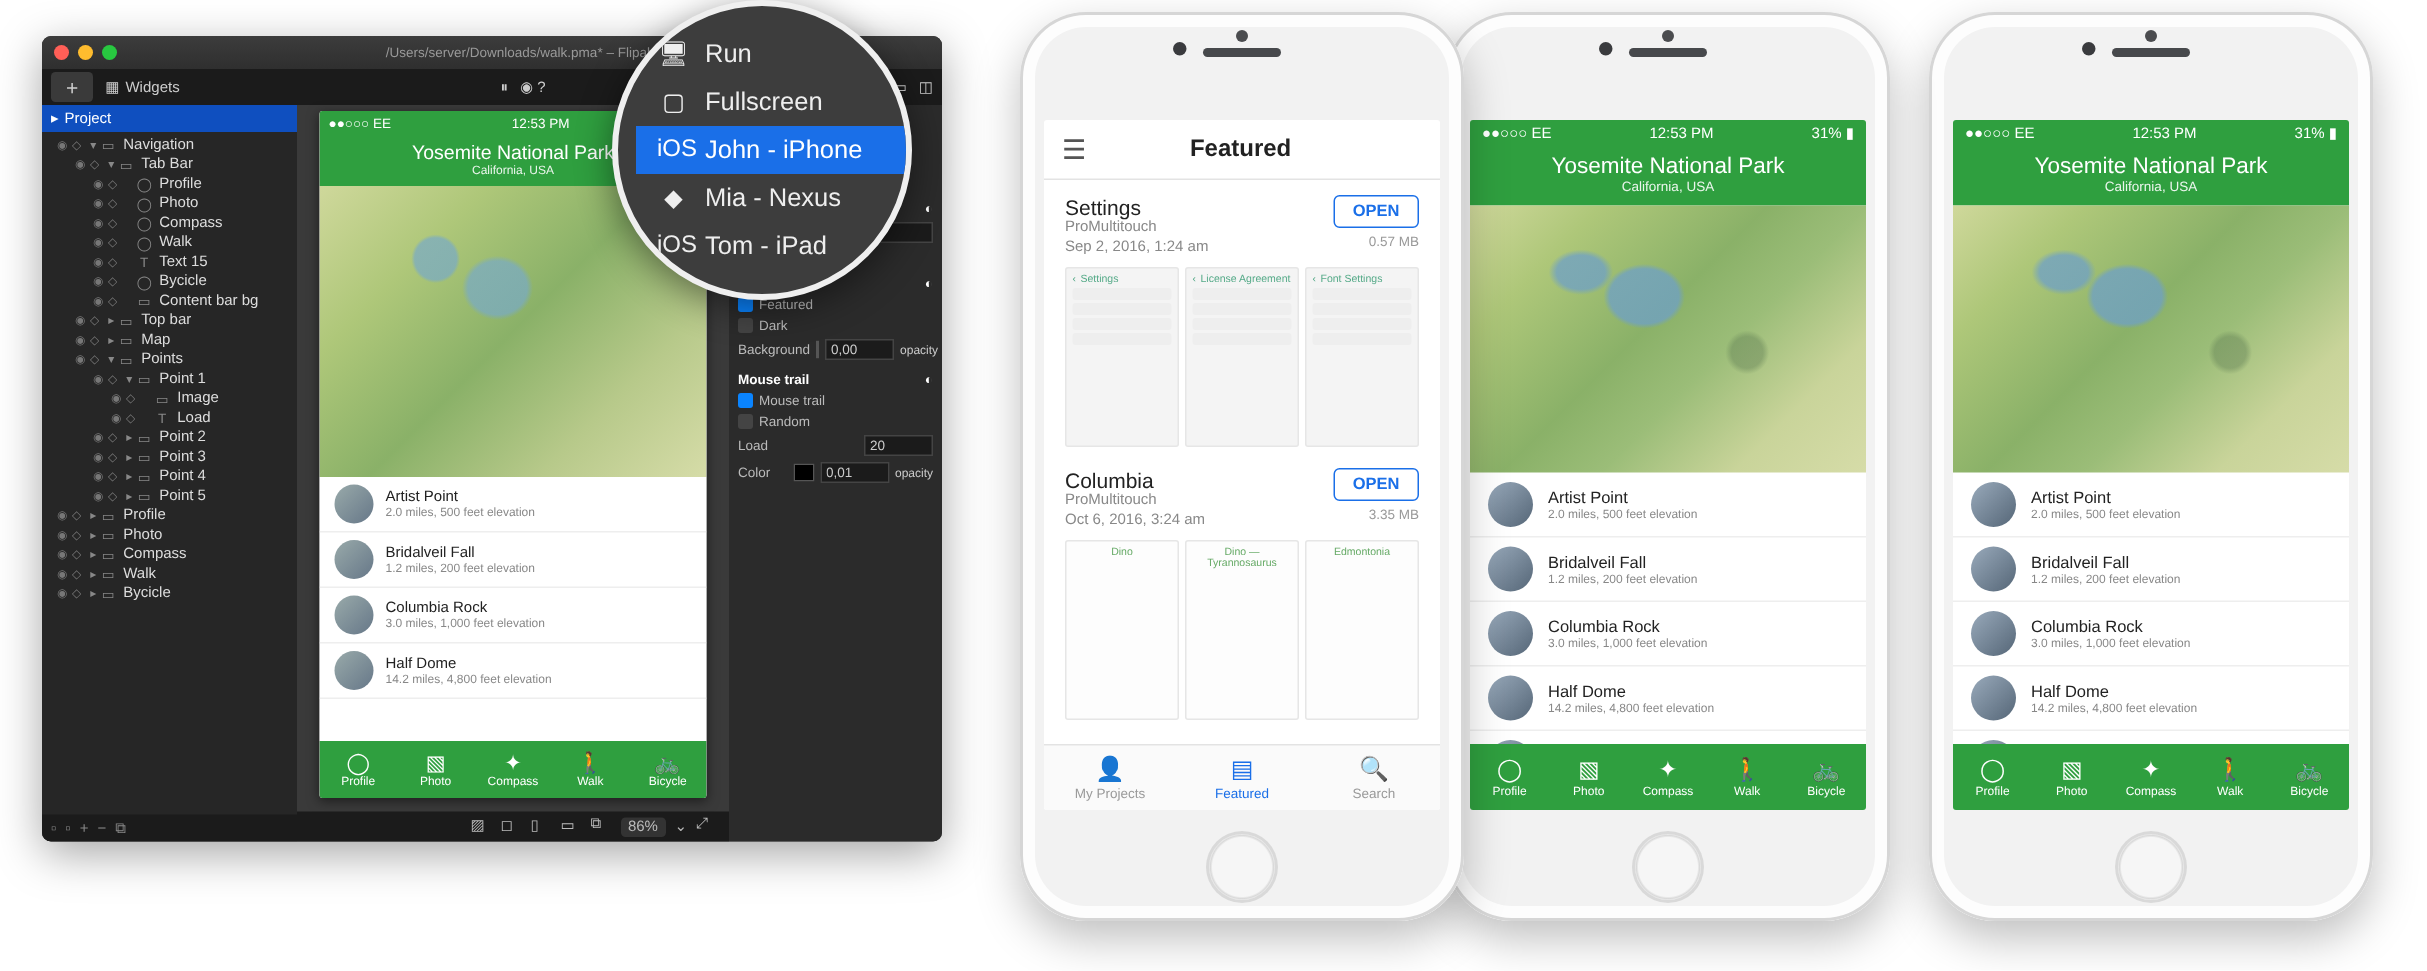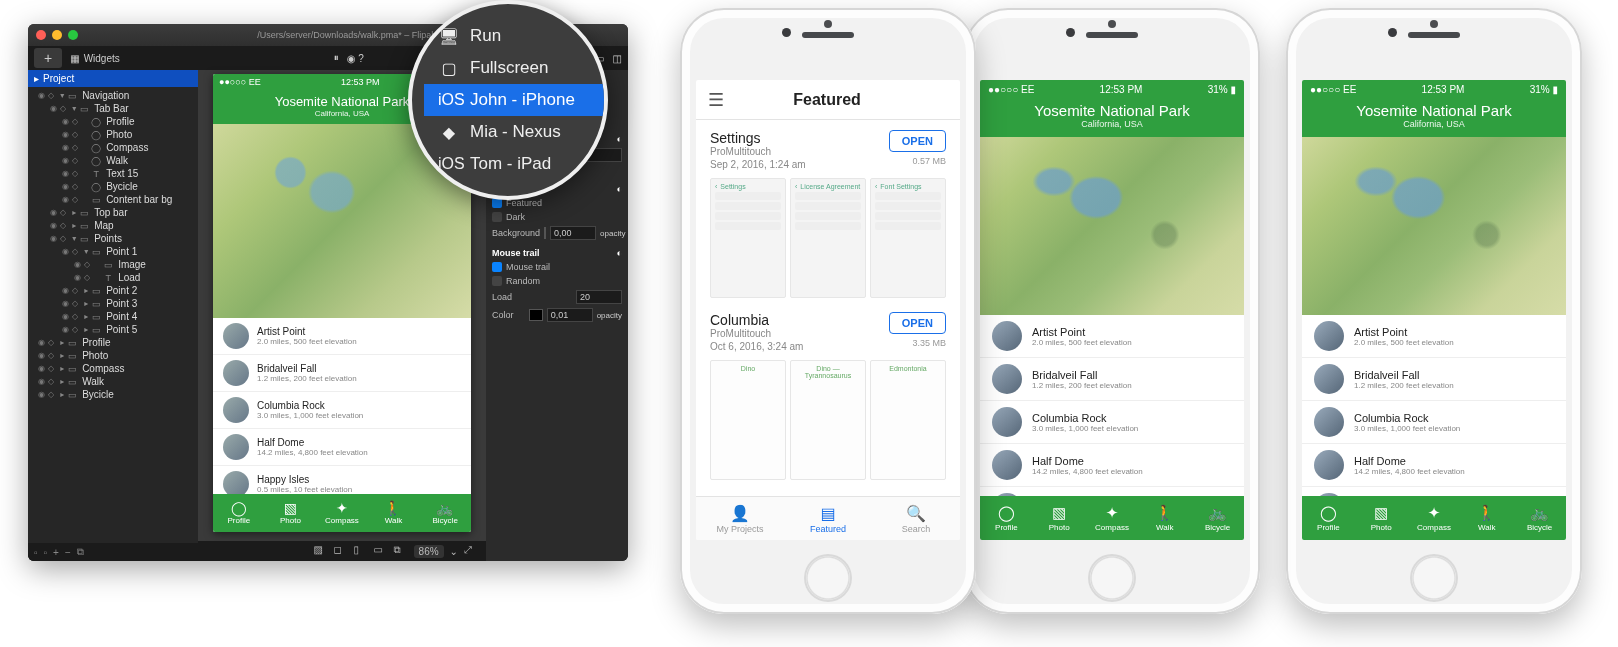--- a/index.html
+++ b/index.html
@@ -389,27 +389,20 @@
                 <div class="poi-meta">3.0 miles, 1,000 feet elevation</div>
               </div>
             </div>
             <div class="poi">
               <div class="poi-thumb"></div>
               <div class="poi-text">
                 <div class="poi-name">Half Dome</div>
                 <div class="poi-meta">14.2 miles, 4,800 feet elevation</div>
               </div>
             </div>
-            <div class="poi">
-              <div class="poi-thumb"></div>
-              <div class="poi-text">
-                <div class="poi-name">Happy Isles</div>
-                <div class="poi-meta">0.5 miles, 10 feet elevation</div>
-              </div>
-            </div>
           </div>
         <div class="tabbar-green" id="mini-tabs">
             <div class="tab">
               <span class="tab-icon">◯</span>
               <span>Profile</span>
             </div>
             <div class="tab">
               <span class="tab-icon">▧</span>
               <span>Photo</span>
             </div>

